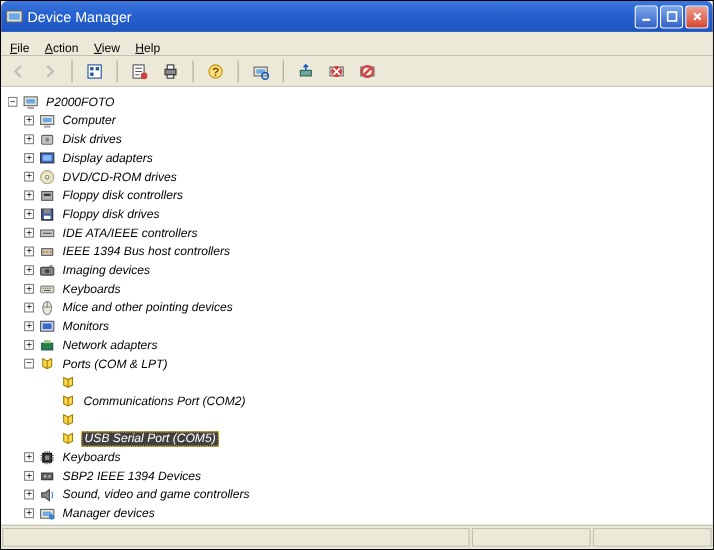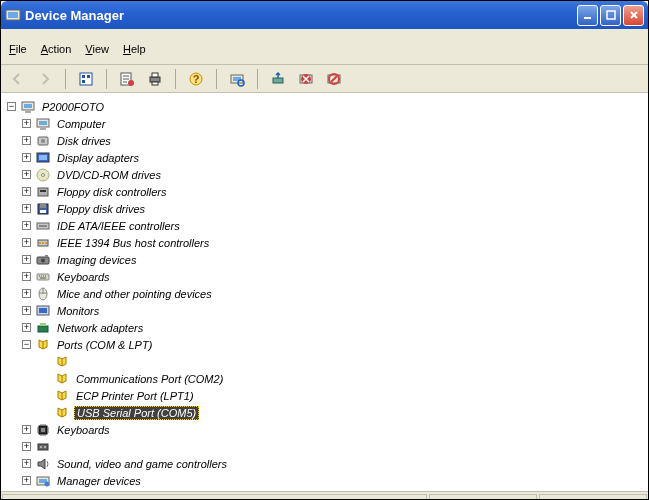--- a/index.html
+++ b/index.html
@@ -1,25 +1,25 @@
 <!DOCTYPE html>
 <html><head>
 <meta charset="utf-8">
 <style>
 * { margin: 0; padding: 0; box-sizing: border-box; font-family: Tahoma, sans-serif; font-size: 11px; }
 body { background: #fff; width: 649px; height: 500px; overflow: hidden; border: 1px solid #000; }
 .titlebar { height: 28px; background: linear-gradient(to bottom, #3b77dd 0%, #2862d0 40%, #1d55c0 100%); display: flex; align-items: center; padding: 0 4px; border-top-left-radius: 6px; border-top-right-radius: 6px; }
 .titlebar-icon { width: 16px; height: 16px; margin-right: 4px; display: inline-block; }
-.titlebar-title { color: #fff; font-weight: bold; font-size: 13px; flex: 1; }
+.titlebar-title { color: #fff; font-weight: normal; font-size: 13px; flex: 1; }
 .winbtns { display: flex; gap: 2px; }
 .winbtn { width: 21px; height: 21px; border: 1px solid #fff; border-radius: 3px; display: flex; align-items: center; justify-content: center; cursor: default; }
 .winbtn-min, .winbtn-max { background: linear-gradient(to bottom, #7ba7e8, #3162c6); }
 .winbtn-close { background: linear-gradient(to bottom, #f0a090, #d84530); }
 .winbtn svg { width: 12px; height: 12px; }
-.menubar { height: 36px; background: #ece9d8; display: flex; align-items: flex-start; padding: 14px 8px; gap: 14px; border-bottom: 1px solid #c0c0b0; }
+.menubar { height: 22px; background: #ece9d8; display: flex; align-items: flex-end; padding: 0 8px; gap: 14px; border-bottom: 1px solid #c0c0b0; }
 .menu-item { text-decoration: underline; text-decoration-color: transparent; cursor: default; color: #000; }
 .menu-item::first-letter { text-decoration: underline; }
 .toolbar { height: 28px; background: #ece9d8; display: flex; align-items: center; padding: 0 6px; gap: 8px; border-bottom: 1px solid #c0c0b0; }
 .toolbtn { width: 20px; height: 20px; display: flex; align-items: center; justify-content: center; cursor: default; }
 .toolbtn.disabled { opacity: 0.4; }
 .toolbar-sep { width: 1px; height: 20px; background: #aca899; margin: 0 2px; }
 .content { background: #fff; height: 398px; overflow: auto; padding: 4px 6px; border-top: 1px solid #fff; }
 .tree-node { display: flex; align-items: center; height: 17px; white-space: nowrap; }
 .expander { width: 9px; height: 9px; border: 1px solid #808080; background: #fff; display: inline-flex; align-items: center; justify-content: center; font-size: 9px; line-height: 7px; margin-right: 4px; cursor: default; user-select: none; flex-shrink: 0; }
 .expander-spacer { width: 13px; display: inline-block; flex-shrink: 0; }
@@ -286,21 +286,20 @@
               <path d="M8 5 L8 12" stroke="#a08000"></path>
             </svg></span>
           <span class="node-label">Communications Port (COM2)</span>
         </div>
         <div class="tree-node">
           <span class="expander-spacer"></span>
           <span class="node-icon"><svg viewBox="0 0 16 16">
               <path d="M4 3 L8 5 L12 3 L12 10 L8 12 L4 10 Z" fill="#ffd850" stroke="#a08000"></path>
               <path d="M8 5 L8 12" stroke="#a08000"></path>
             </svg></span>
-          <span class="node-label">ECP Printer Port (LPT1)</span>
         </div>
         <div class="tree-node">
           <span class="expander-spacer"></span>
           <span class="node-icon"><svg viewBox="0 0 16 16">
               <path d="M4 3 L8 5 L12 3 L12 10 L8 12 L4 10 Z" fill="#ffd850" stroke="#a08000"></path>
               <path d="M8 5 L8 12" stroke="#a08000"></path>
             </svg></span>
           <span class="node-label selected">USB Serial Port (COM5)</span>
         </div>
       </div>
@@ -313,20 +312,21 @@
           </svg></span>
         <span class="node-label">Keyboards</span>
       </div>
       <div class="tree-node">
         <span class="expander">+</span>
         <span class="node-icon"><svg viewBox="0 0 16 16">
             <rect x="3" y="5" width="10" height="6" fill="#666" stroke="#333"></rect>
             <circle cx="6" cy="8" r="1" fill="#ccc"></circle>
             <circle cx="10" cy="8" r="1" fill="#ccc"></circle>
           </svg></span>
+        <span class="node-label">SBP2 IEEE 1394 Devices</span>
       </div>
       <div class="tree-node">
         <span class="expander">+</span>
         <span class="node-icon"><svg viewBox="0 0 16 16">
             <path d="M3 6 L6 6 L10 3 L10 13 L6 10 L3 10 Z" fill="#888" stroke="#444"></path>
             <path d="M12 5 Q14 8 12 11" fill="none" stroke="#4080d0"></path>
           </svg></span>
         <span class="node-label">Sound, video and game controllers</span>
       </div>
       <div class="tree-node">

